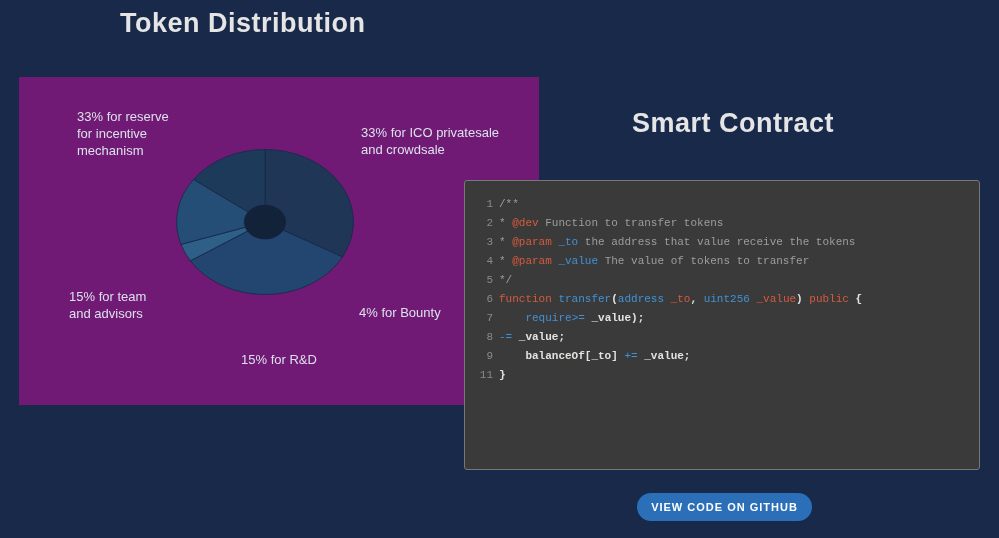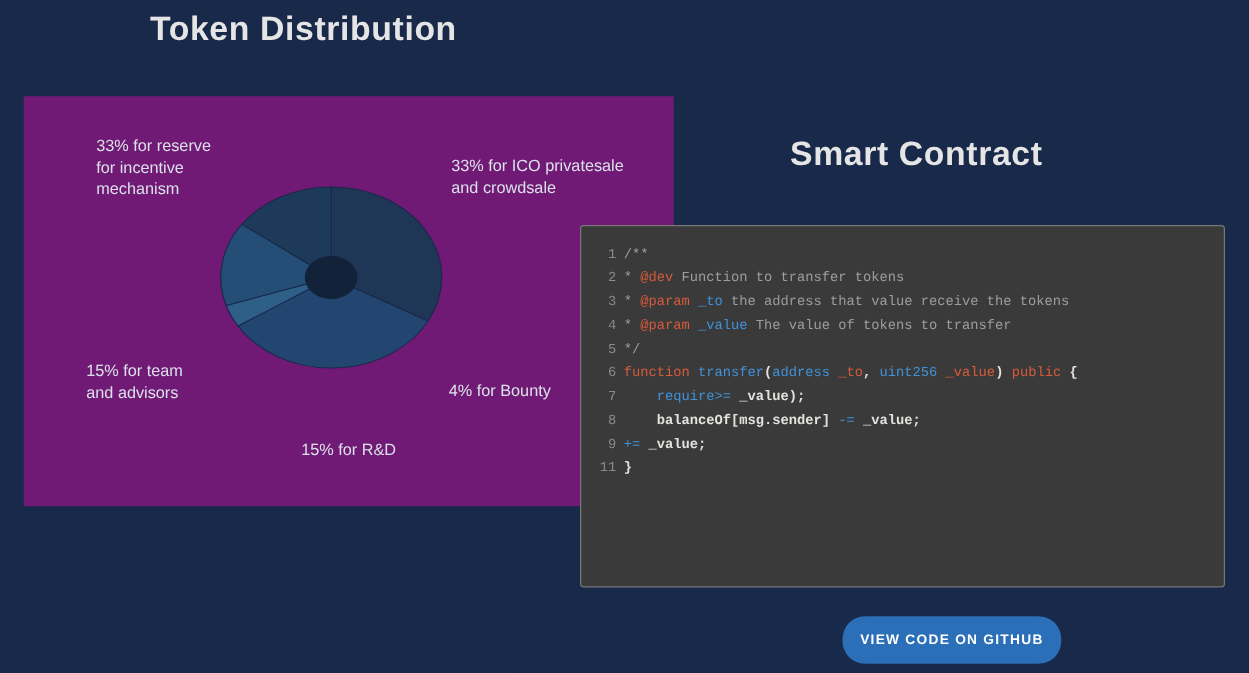--- a/index.html
+++ b/index.html
@@ -79,24 +79,24 @@
   .tok-comment { color: #9d9d9d; }
   .tok-tag     { color: #d65a3c; }
   .tok-kw      { color: #d65a3c; }
   .tok-fn      { color: #3f92d8; }
   .tok-param   { color: #d65a3c; }
   .tok-type    { color: #3f92d8; }
   .tok-op      { color: #3f92d8; }
   .tok-plain   { color: #e4e2df; font-weight:600; }
   .btn {
     position: absolute;
-    left: 674px;
+    left: 637px;
     top: 493px;
     width: 175px;
-    height: 38px;
+    height: 28px;
     background: #2a6fb8;
     border-radius: 18px;
     color: #fff;
     font-size: 11px;
     font-weight: 600;
     letter-spacing: 1px;
     display: flex;
     align-items: center;
     justify-content: center;
     cursor: pointer;
@@ -134,20 +134,20 @@
 </div>
 
 <div class="code-panel">
     <div class="code-line"><span class="ln">1</span><span class="tok-comment">/**</span></div>
     <div class="code-line"><span class="ln">2</span><span class="tok-comment">* </span><span class="tok-tag">@dev</span><span class="tok-comment"> Function to transfer tokens</span></div>
     <div class="code-line"><span class="ln">3</span><span class="tok-comment">* </span><span class="tok-tag">@param</span><span class="tok-type"> _to</span><span class="tok-comment"> the address that value receive the tokens</span></div>
     <div class="code-line"><span class="ln">4</span><span class="tok-comment">* </span><span class="tok-tag">@param</span><span class="tok-type"> _value</span><span class="tok-comment"> The value of tokens to transfer</span></div>
     <div class="code-line"><span class="ln">5</span><span class="tok-comment">*/</span></div>
     <div class="code-line"><span class="ln">6</span><span class="tok-kw">function</span><span class="tok-fn"> transfer</span><span class="tok-plain">(</span><span class="tok-type">address</span><span class="tok-param"> _to</span><span class="tok-plain">, </span><span class="tok-type">uint256</span><span class="tok-param"> _value</span><span class="tok-plain">) </span><span class="tok-kw">public</span><span class="tok-plain"> {</span></div>
     <div class="code-line"><span class="ln">7</span><span class="tok-plain">    </span><span class="tok-fn">require</span><span class="tok-op">&gt;=</span><span class="tok-plain"> _value);</span></div>
-    <div class="code-line"><span class="ln">8</span><span class="tok-plain">    balanceOf[msg.sender] </span><span class="tok-op">-=</span><span class="tok-plain"> _value;</span></div>
-    <div class="code-line"><span class="ln">9</span><span class="tok-op">+=</span><span class="tok-plain"> _value;</span></div>
+    <div class="code-line"><span class="ln">8</span><span class="tok-op">-=</span><span class="tok-plain"> _value;</span></div>
+    <div class="code-line"><span class="ln">9</span><span class="tok-plain">    balanceOf[_to] </span><span class="tok-op">+=</span><span class="tok-plain"> _value;</span></div>
     <div class="code-line"><span class="ln">11</span><span class="tok-plain">}</span></div>
   </div>
 
 <div class="btn">
   <span>VIEW CODE ON GITHUB</span>
 </div>
 
 </body></html>

